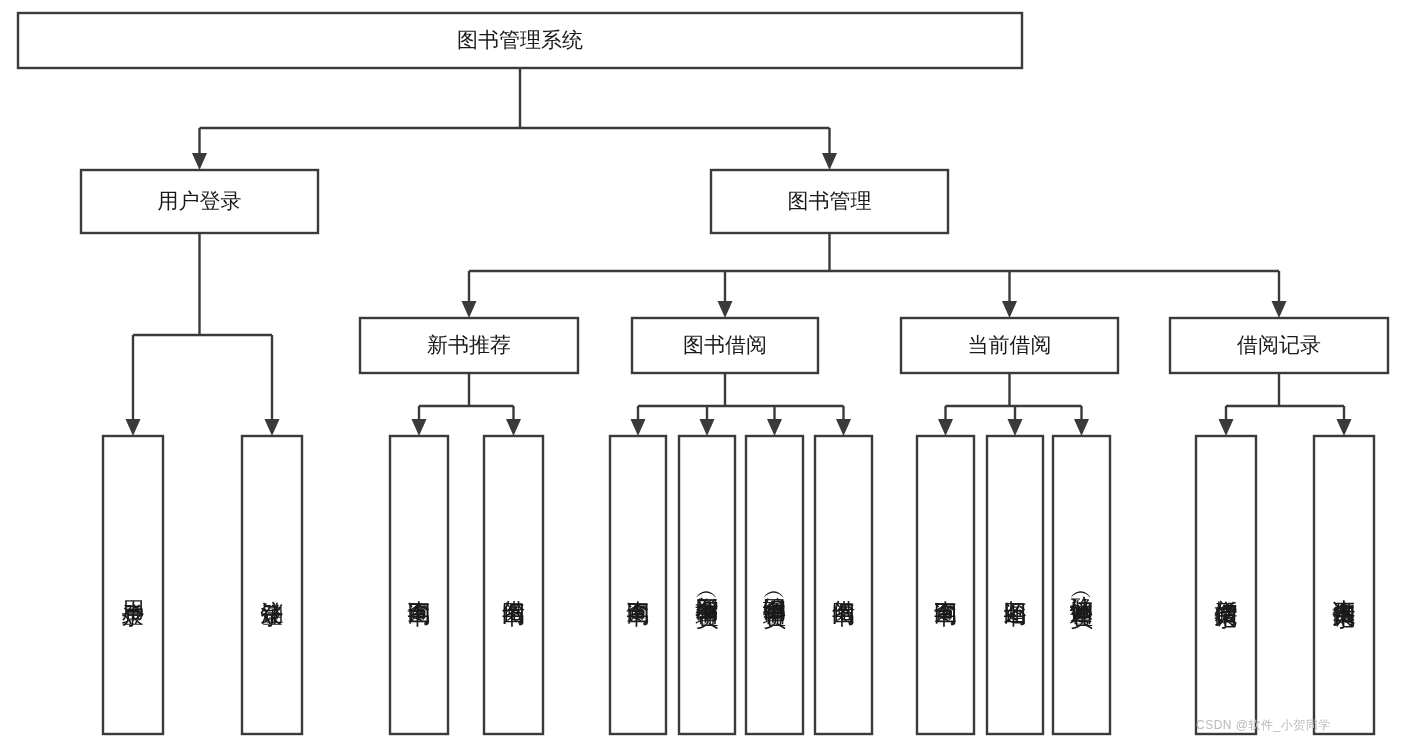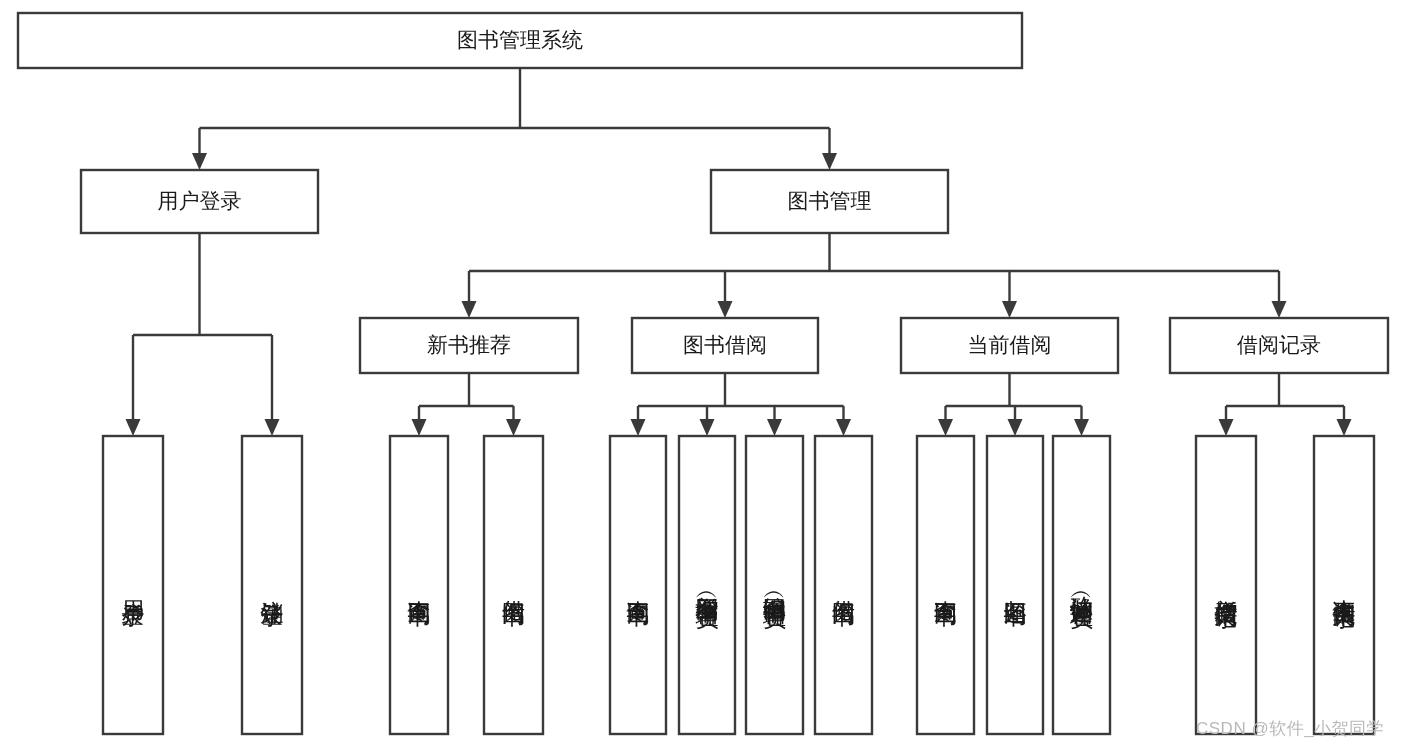--- a/index.html
+++ b/index.html
@@ -60,21 +60,21 @@
     display: flex;
     align-items: center;
     justify-content: center;
     text-align: center;
     white-space: nowrap;
     pointer-events: none;
   }
   .watermark {
     position: absolute;
     font-family: "Liberation Sans", "DejaVu Sans", sans-serif;
-    font-size: 17px;
+    font-size: 12px;
     color: #b9b9b9;
     white-space: nowrap;
     letter-spacing: 0.5px;
   }
 </style>
 </head>
 <body>
 
 <div id="diagram-root">
   <svg id="tree-svg" viewBox="0 0 1405 747">

